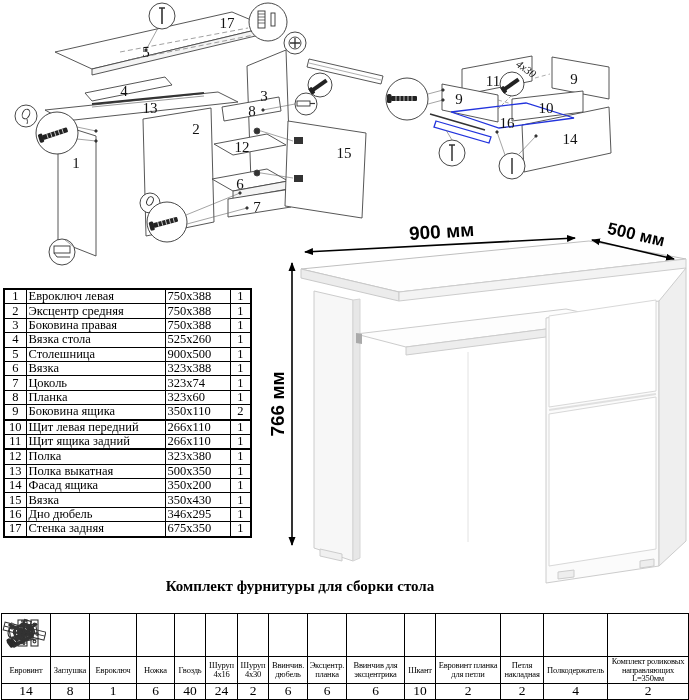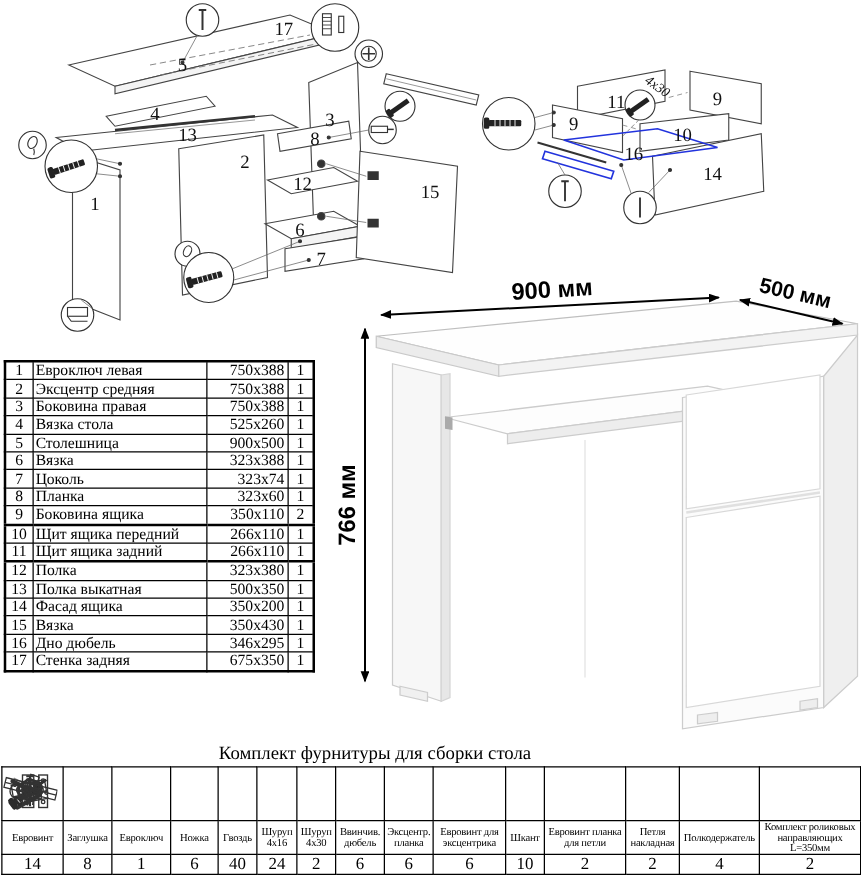--- a/index.html
+++ b/index.html
@@ -10,26 +10,26 @@
   .num-label{font-size:15px;}
   .dim-label{font-family:"Liberation Sans",sans-serif;font-weight:bold;fill:#000;}
 
   
   .parts-wrap{position:absolute;left:3px;top:288px;}
   table{border-collapse:collapse;table-layout:fixed;}
   #parts-table{width:247px;border:2px solid #000;}
   #parts-table td{border:1px solid #000;height:13.4px;font-size:12.5px;line-height:13px;
                   padding:0 2px;overflow:hidden;white-space:nowrap;}
   #parts-table td.c-num,#parts-table td.c-qty{text-align:center;padding:0;}
-  #parts-table td.c-size{text-align:right;}
+  #parts-table td.c-size{text-align:left;}
   #parts-table tr.group-end td{border-bottom-width:2px;}
 
   
-  .hw-title{position:absolute;left:0;top:595px;width:600px;text-align:center;
-            font-size:15px;font-family:"Liberation Serif",serif;}
+  .hw-title{position:absolute;left:0;top:578px;width:600px;text-align:center;
+            font-size:15px;font-family:"Liberation Serif",serif;font-weight:bold;}
   #hw-table{position:absolute;left:1px;top:613px;width:687px;border:1.5px solid #000;}
   #hw-table td{border:1px solid #000;text-align:center;vertical-align:middle;padding:0;}
   #hw-table td.hw-icon{height:42px;}
   #hw-table td.hw-label{height:17px;font-size:8.5px;line-height:8.6px;letter-spacing:-0.2px;
                         font-family:"Liberation Serif",serif;}
   #hw-table td.hw-qty{height:15px;font-size:13.5px;line-height:14px;}
   .blue{stroke:var(--accent-blue,#2233dd);}
 </style>
 </head>
 <body>
@@ -286,21 +286,21 @@
             <td class="c-qty">1</td>
           </tr>
           <tr class="group-end">
             <td class="c-num">9</td>
             <td class="c-name">Боковина ящика</td>
             <td class="c-size">350x110</td>
             <td class="c-qty">2</td>
           </tr>
           <tr>
             <td class="c-num">10</td>
-            <td class="c-name">Щит ящика передний</td>
+            <td class="c-name">Щит левая передний</td>
             <td class="c-size">266x110</td>
             <td class="c-qty">1</td>
           </tr>
           <tr class="group-end">
             <td class="c-num">11</td>
             <td class="c-name">Щит ящика задний</td>
             <td class="c-size">266x110</td>
             <td class="c-qty">1</td>
           </tr>
           <tr>
@@ -495,21 +495,21 @@
       <tr id="hw-labels">
           <td class="hw-label">Евровинт</td>
           <td class="hw-label">Заглушка</td>
           <td class="hw-label">Евроключ</td>
           <td class="hw-label">Ножка</td>
           <td class="hw-label">Гвоздь</td>
           <td class="hw-label">Шуруп 4x16</td>
           <td class="hw-label">Шуруп 4x30</td>
           <td class="hw-label">Ввинчив. дюбель</td>
           <td class="hw-label">Эксцентр. планка</td>
-          <td class="hw-label">Евровинт для эксцентрика</td>
+          <td class="hw-label">Ввинчив для эксцентрика</td>
           <td class="hw-label">Шкант</td>
           <td class="hw-label">Евровинт планка для петли</td>
           <td class="hw-label">Петля накладная</td>
           <td class="hw-label">Полкодержатель</td>
           <td class="hw-label">Комплект роликовых направляющих L=350мм</td>
         </tr>
       <tr id="hw-qtys">
           <td class="hw-qty">14</td>
           <td class="hw-qty">8</td>
           <td class="hw-qty">1</td>

